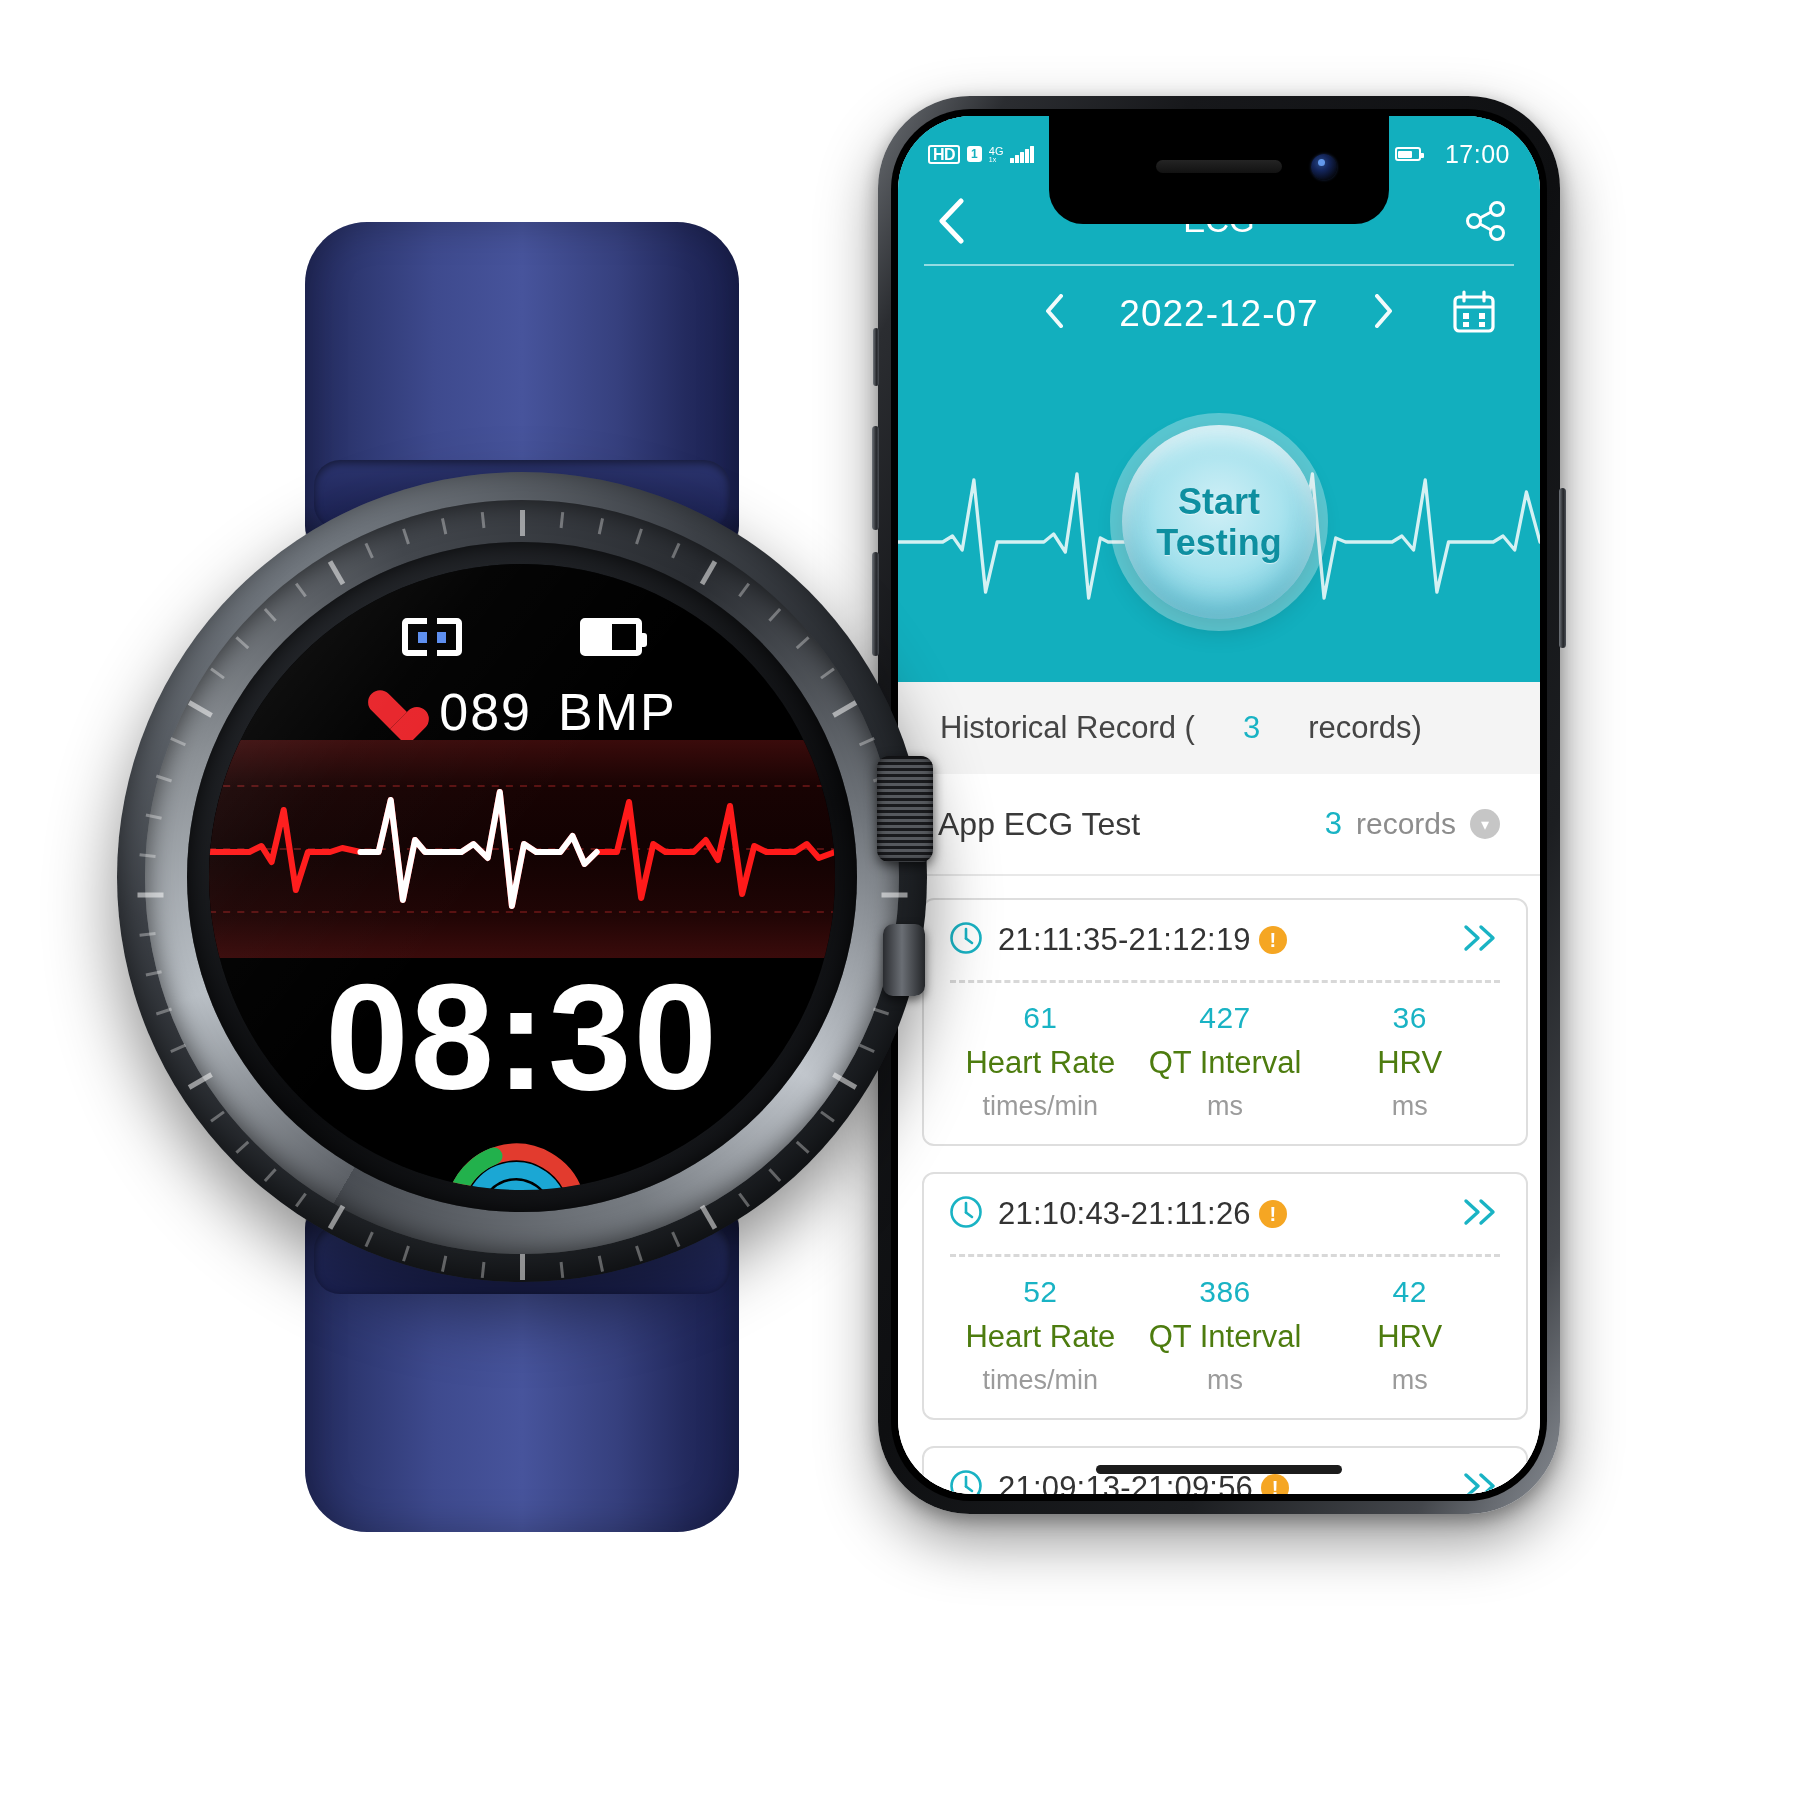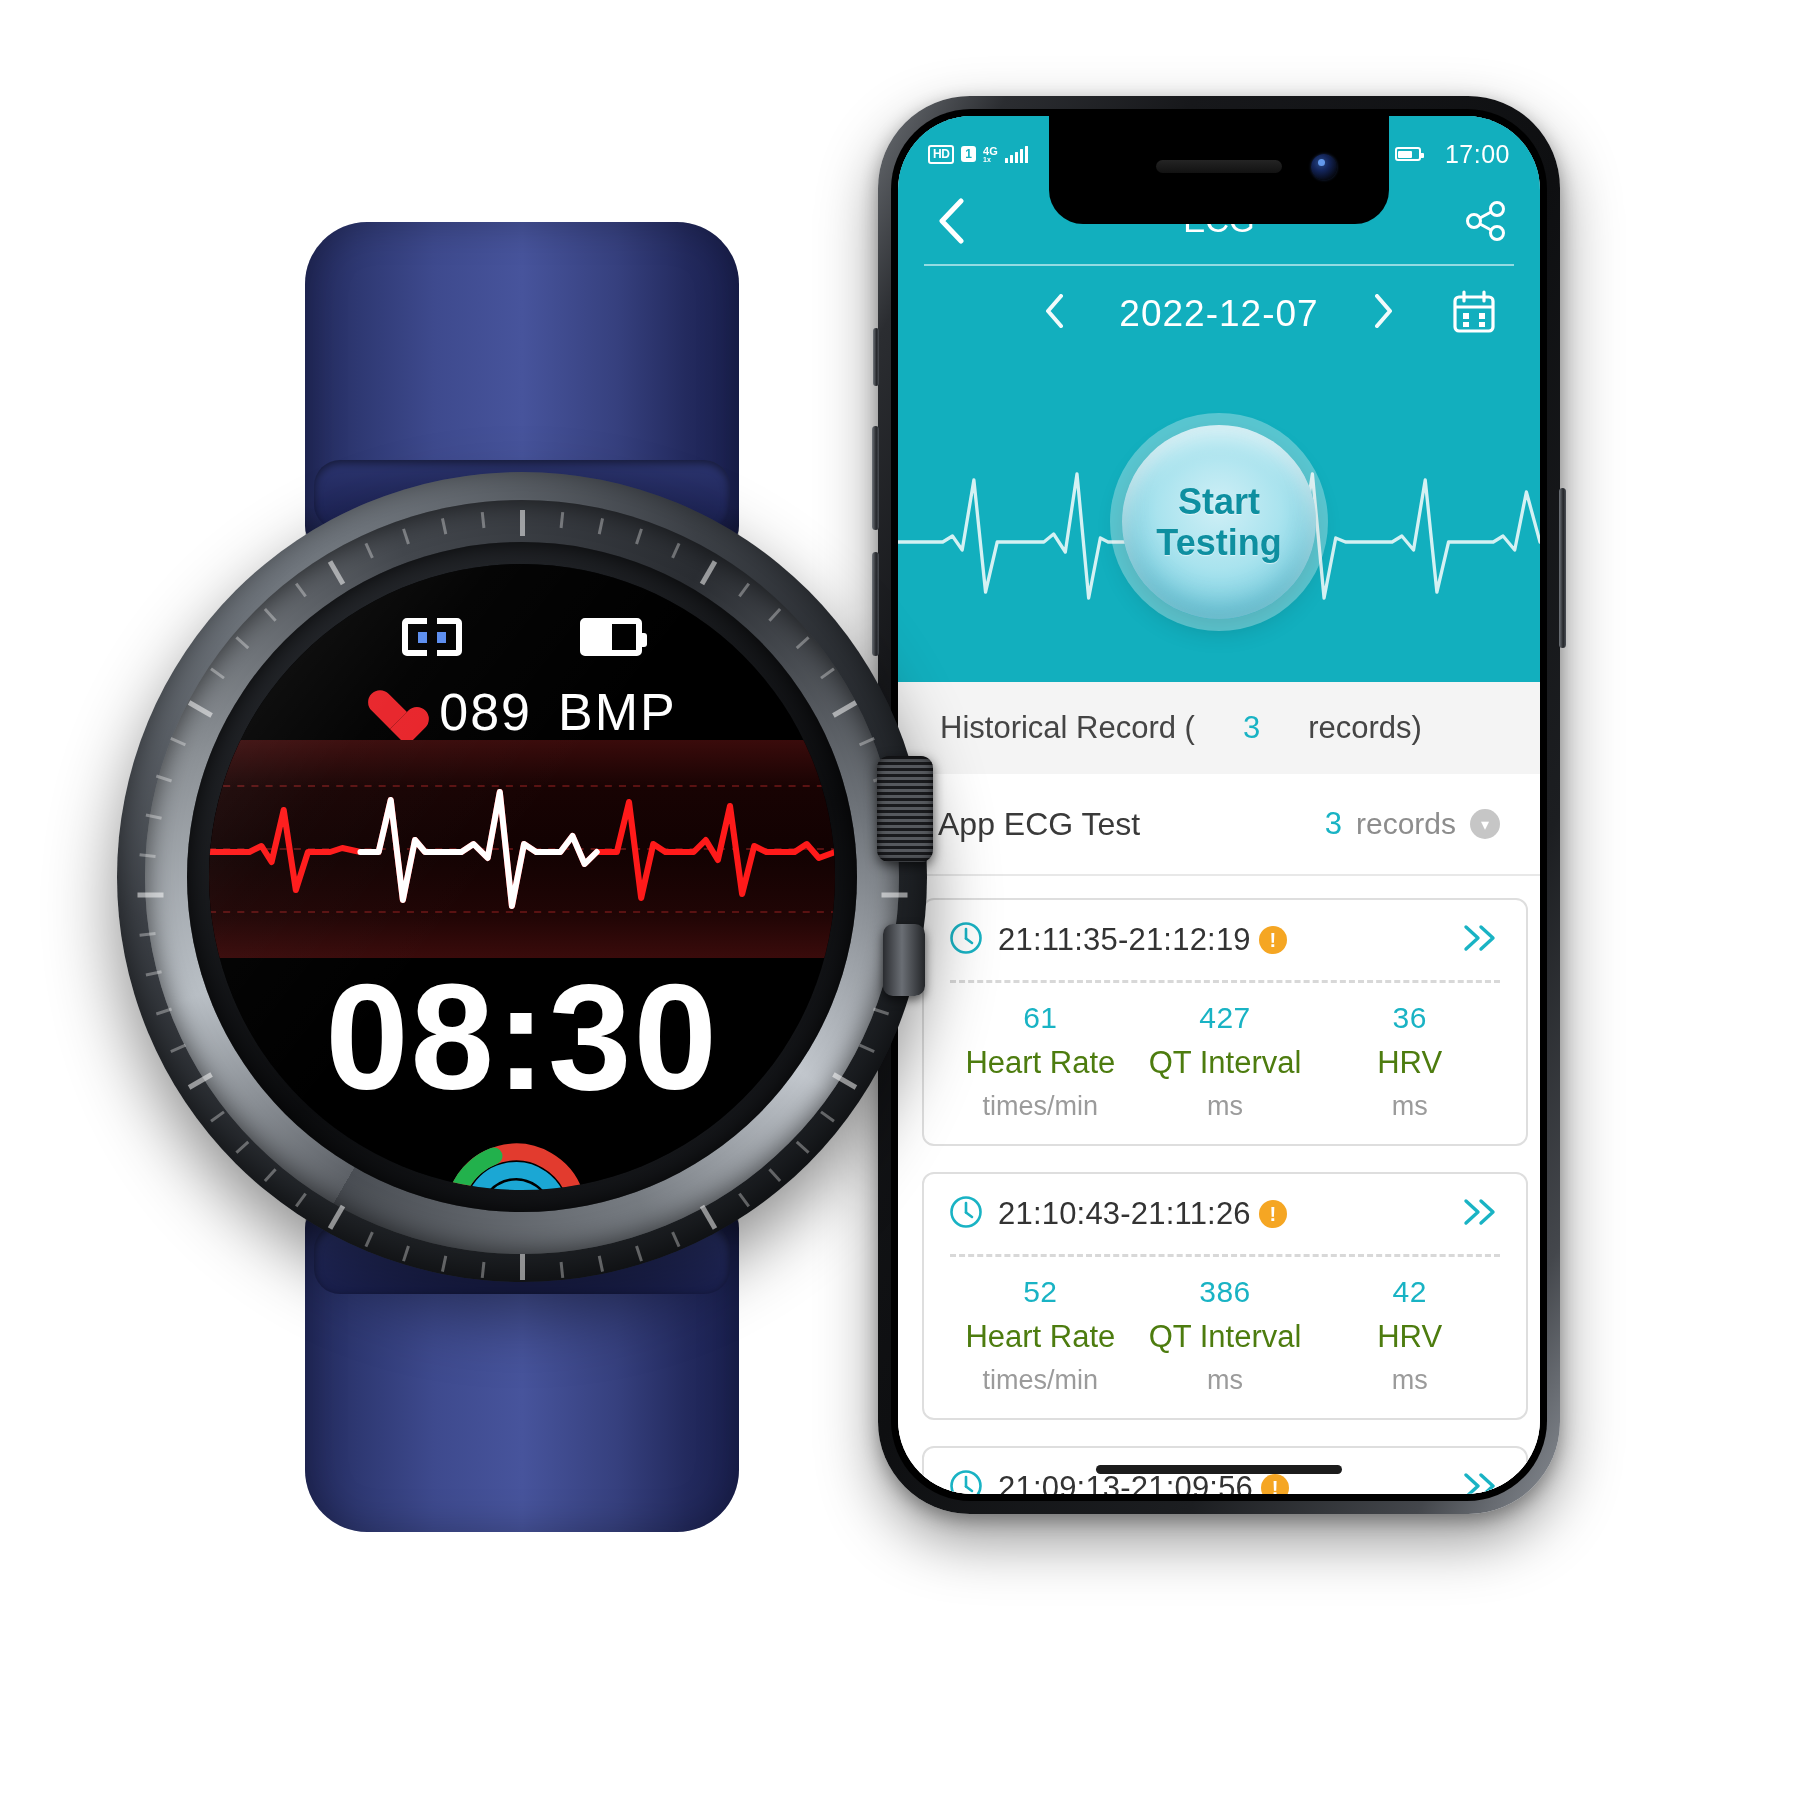--- a/index.html
+++ b/index.html
@@ -72,28 +72,28 @@
   
   .statusbar {
     position: absolute; top: 0; left: 0; width: 100%; height: 62px;
     background: #12AFBE; display: flex; align-items: center;
     justify-content: space-between; padding: 14px 30px 0 30px;
     z-index: 20; color: #fff;
   }
   .sb-left { display: flex; align-items: center; gap: 7px; }
   .sb-right { display: flex; align-items: center; gap: 24px; }
   .hd-badge {
-    border: 2px solid #fff; border-radius: 3px; font-size: 12px; font-weight: bold;
+    border: 2px solid #fff; border-radius: 3px; font-size: 16px; font-weight: bold;
     padding: 0 3px; line-height: 15px; letter-spacing: -.5px;
   }
   .sim-badge {
     background: #fff; color: #12AFBE; border-radius: 3px; font-size: 12px; font-weight: bold;
     padding: 0 4px; line-height: 16px;
   }
-  .g4 { font-size: 11px; line-height: 10px; font-weight: bold; }
+  .g4 { font-size: 11px; line-height: 10px; font-weight: normal; }
   .g4 small { display: block; font-size: 7px; line-height: 7px; }
   .bars { display: flex; align-items: flex-end; gap: 1.5px; height: 17px; }
   .bars i { display: block; width: 3.5px; background: #fff; border-radius: .5px; }
   .bars i:nth-child(1){height:5px}.bars i:nth-child(2){height:8px}
   .bars i:nth-child(3){height:11px}.bars i:nth-child(4){height:14px}
   .bars i:nth-child(5){height:17px}
   .sb-batt {
     width: 26px; height: 14px; border: 2px solid #fff; border-radius: 3px; position: relative;
   }
   .sb-batt::after{content:'';position:absolute;right:-5px;top:3.5px;width:3px;height:5px;background:#fff;border-radius:0 1px 1px 0;}

